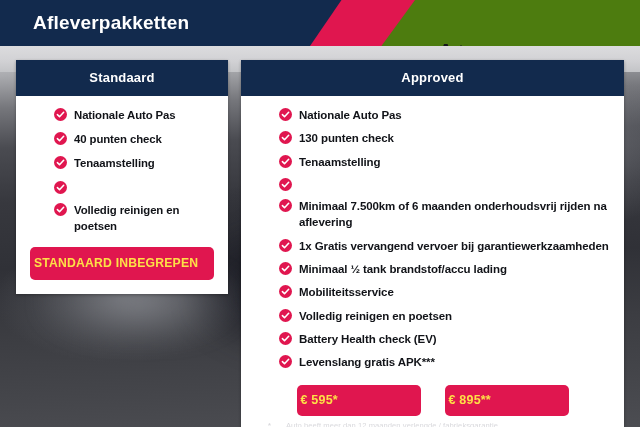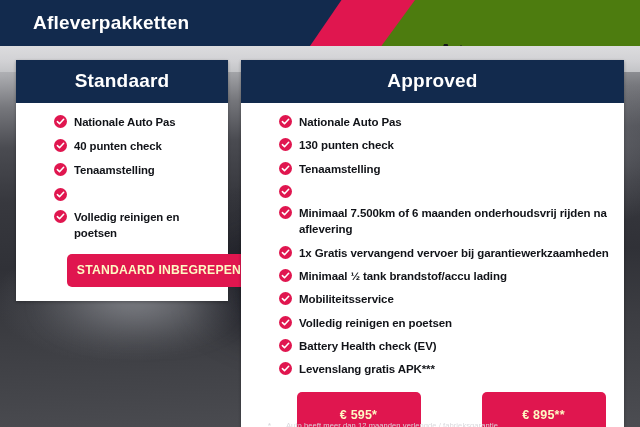--- a/index.html
+++ b/index.html
@@ -112,21 +112,21 @@
     background: #ffffff;
     box-shadow: 0 1px 3px rgba(0,0,0,0.3);
   }
   .card-left  { left: 16px;  top: 60px; width: 212px; }
   .card-right { left: 241px; top: 60px; width: 383px; }
 
   .card-head {
     background: #122a4d;
     color: #ffffff;
     text-align: center;
-    font-size: 19px;
+    font-size: 13px;
     font-weight: bold;
     padding: 10px 6px 11px;
     letter-spacing: 0.2px;
   }
   .card-body {
     padding: 11px 14px 14px 14px;
   }
 
   .feat {
     display: flex;
@@ -149,45 +149,44 @@
     font-weight: bold;
     line-height: 1.42;
     letter-spacing: -0.1px;
   }
   .card-right .feat { margin-bottom: 7px; }
   .card-right .feat-text { font-size: 11.5px; }
 
   .pink-btn {
     display: inline-block;
     background: #e0164f;
-    color: #fef9c3;
+    color: #fde047;
     border: none;
     border-radius: 5px;
     font-family: inherit;
     font-weight: bold;
     cursor: pointer;
-    text-align: center;
-    margin-left: 37px;
+    text-align: left;
   }
   .btn-standard {
     width: 100%;
     margin-top: 13px;
     padding: 9px 4px 10px;
     font-size: 12.2px;
     letter-spacing: 0.2px;
   }
   .price-row {
     display: flex;
     justify-content: center;
     gap: 24px;
     margin-top: 14px;
   }
   .price-btn {
     width: 124px;
-    padding: 16px 4px 9px;
+    padding: 8px 4px 9px;
     font-size: 12.5px;
     letter-spacing: 0.2px;
   }
 
   
   .footnotes {
     position: absolute;
     left: 268px; top: 380px;
     width: 360px;
   }

